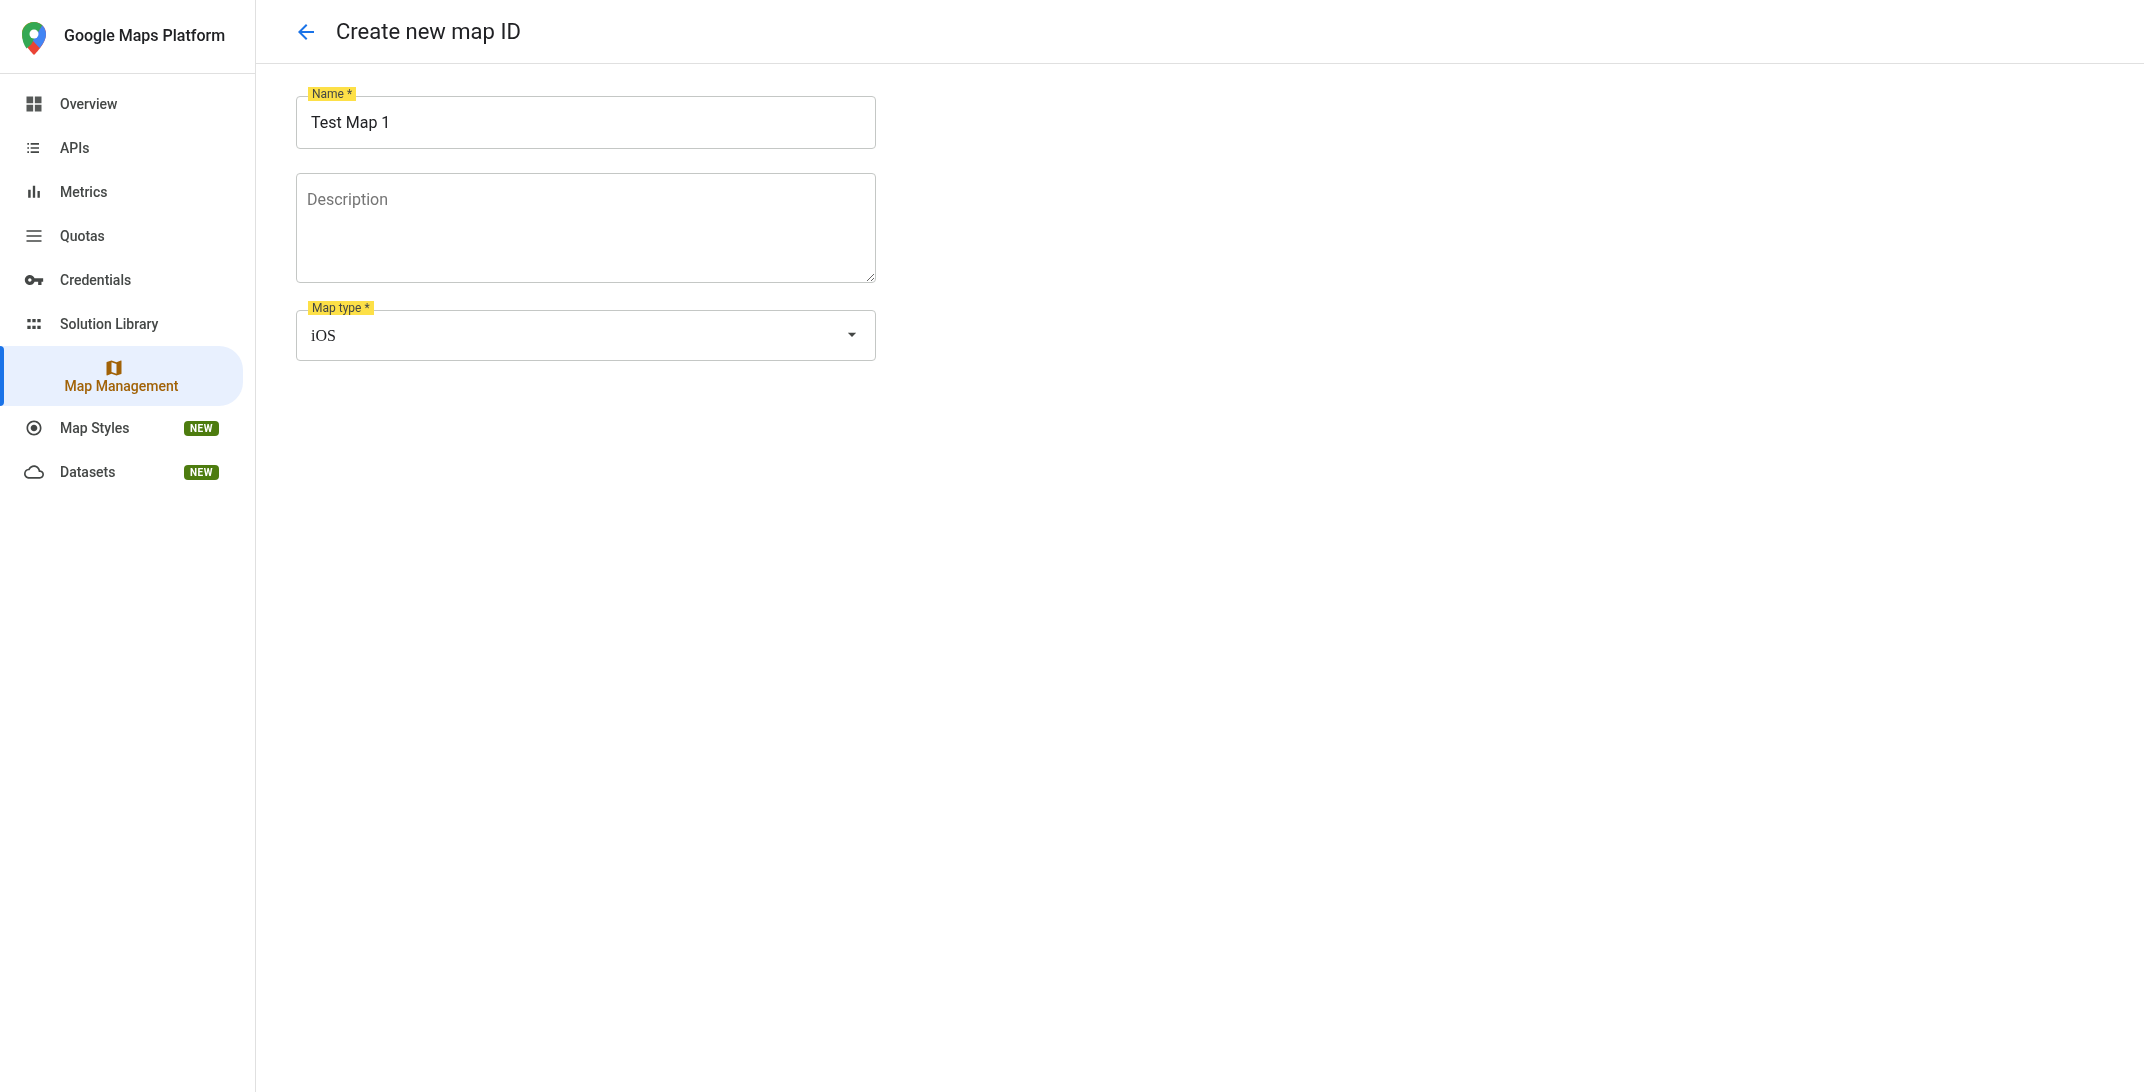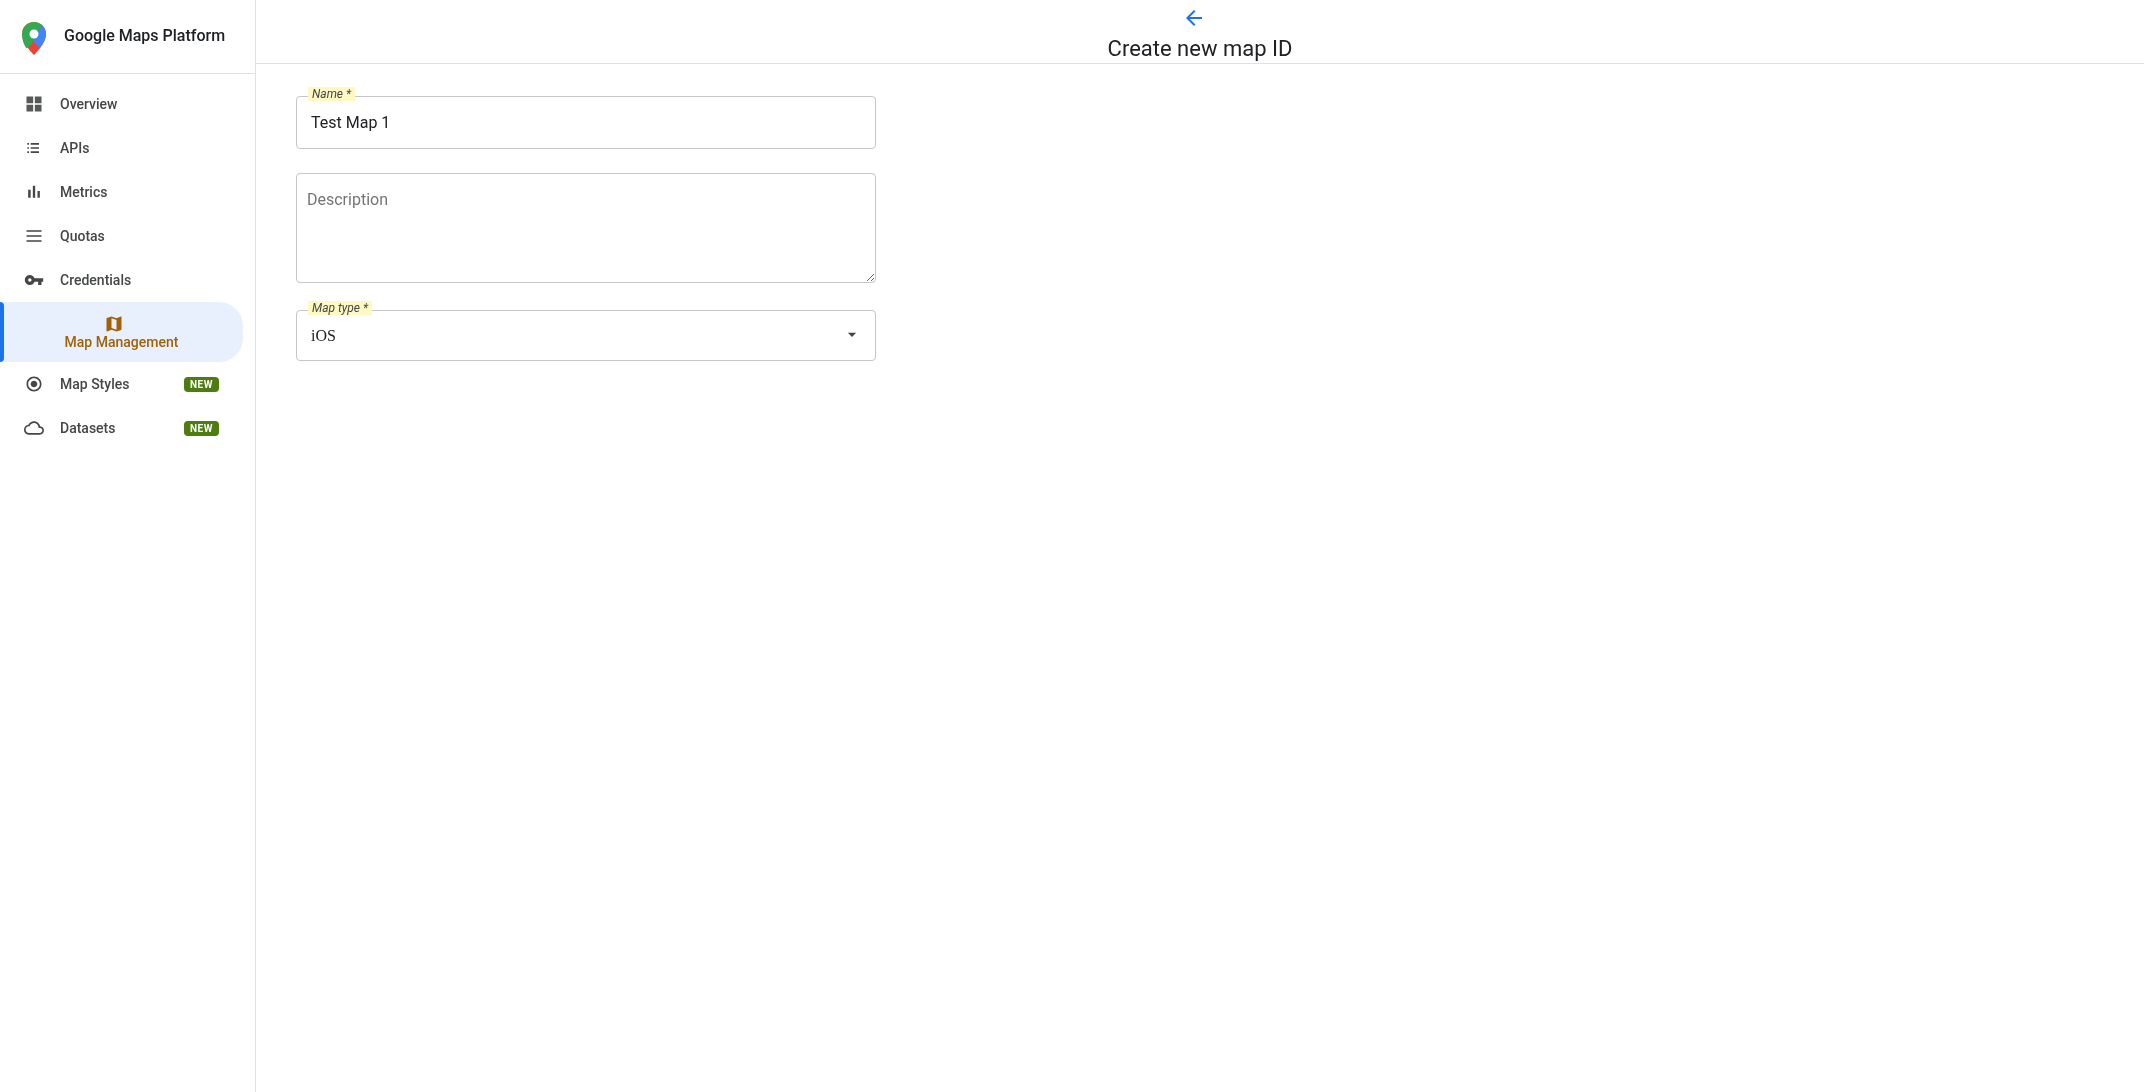--- a/index.html
+++ b/index.html
@@ -126,21 +126,20 @@
       flex-direction: column;
       overflow: hidden;
     }
 
     .main-header {
       display: flex;
       align-items: center;
       padding: 0 32px;
       height: 64px;
       border-bottom: 1px solid #e0e0e0;
-      flex-direction: column;
     }
 
     .back-btn {
       display: flex;
       align-items: center;
       justify-content: center;
       width: 36px;
       height: 36px;
       border-radius: 50%;
       cursor: pointer;
@@ -174,26 +173,25 @@
 
     .form-field {
       margin-bottom: 24px;
       position: relative;
     }
 
     .field-label {
       position: absolute;
       top: -9px;
       left: 12px;
-      background: #fef9c3;
+      background: #fde047;
       padding: 0 4px;
       font-size: 12px;
       color: #444746;
       z-index: 1;
-      font-style: italic;
     }
 
     .field-label.required::after {
       content: ' *';
     }
 
     .text-input {
       width: 100%;
       padding: 16px 14px;
       border: 1px solid #c4c7c5;
@@ -314,20 +312,28 @@
     <div class="nav-item">
       <span class="nav-icon">
         <svg viewBox="0 0 24 24">
             <path d="M12.65 10C11.83 7.67 9.61 6 7 6c-3.31 0-6 2.69-6 6s2.69 6 6 6c2.61 0 4.83-1.67 5.65-4H17v4h4v-4h2v-4H12.65zM7 14c-1.1 0-2-.9-2-2s.9-2 2-2 2 .9 2 2-.9 2-2 2z"></path>
           </svg>
       </span>
       <span class="nav-label">Credentials</span>
     </div>
 
 
+    <div class="nav-item">
+      <span class="nav-icon">
+        <svg viewBox="0 0 24 24">
+            <path d="M4 6h4v4H4zm6 0h4v4h-4zm6 0h4v4h-4zM4 14h4v4H4zm6 0h4v4h-4zm6 0h4v4h-4z"></path>
+          </svg>
+      </span>
+      <span class="nav-label">Solution Library</span>
+    </div>
 
     <div class="nav-item active">
       <span class="nav-icon">
         <svg viewBox="0 0 24 24">
             <path d="M20.5 3l-.16.03L15 5.1 9 3 3.36 4.9c-.21.07-.36.25-.36.48V20.5c0 .28.22.5.5.5l.16-.03L9 18.9l6 2.1 5.64-1.9c.21-.07.36-.25.36-.48V3.5c0-.28-.22-.5-.5-.5zM15 19l-6-2.11V5l6 2.11V19z"></path>
           </svg>
       </span>
       <span class="nav-label">Map Management</span>
     </div>
 

